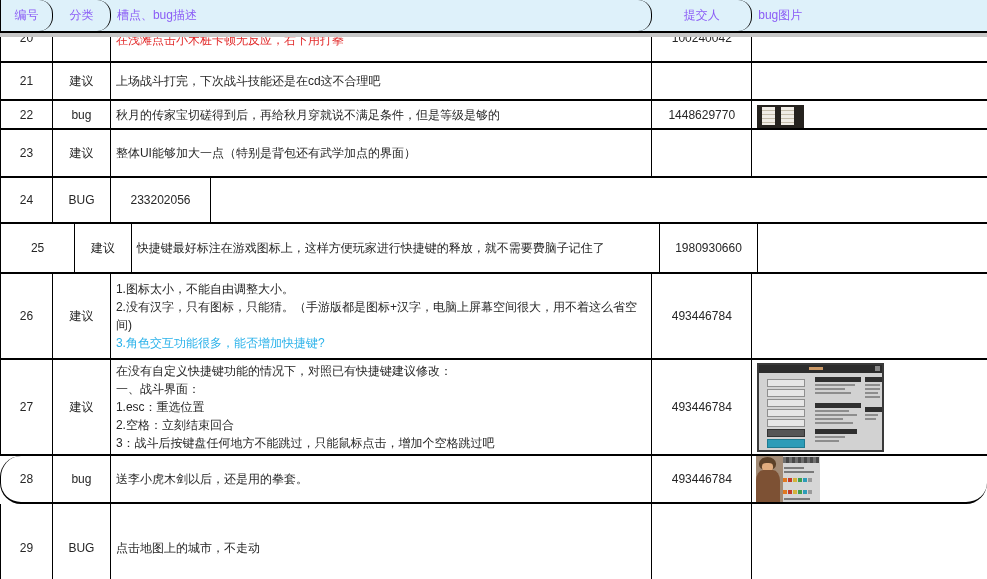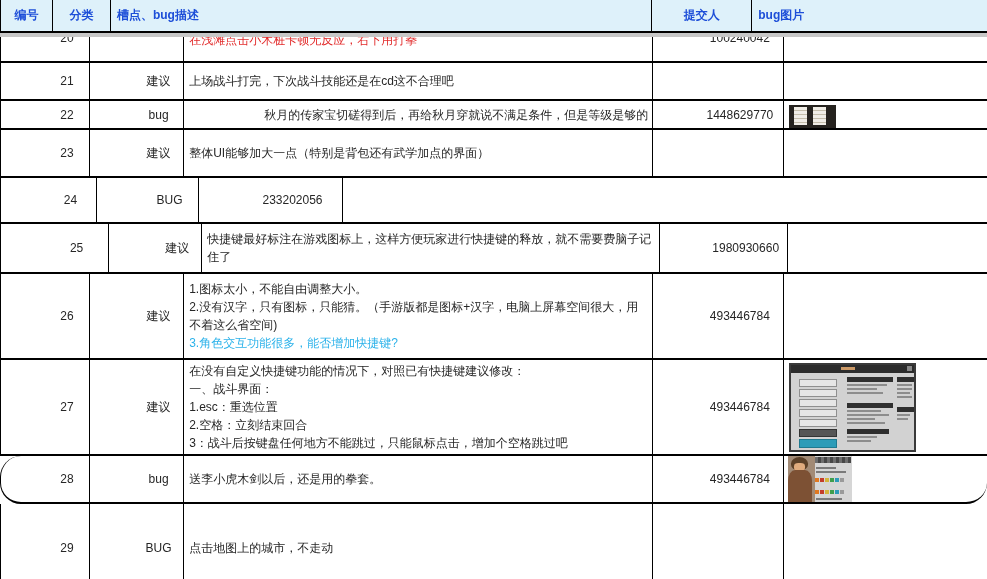--- a/index.html
+++ b/index.html
@@ -7,32 +7,32 @@
     --border:#000000; --accent-button:#2d9cb8;
   }
   html,body{margin:0;padding:0;background:#fff;}
   body{font-family:"Liberation Sans","DejaVu Sans",sans-serif;font-size:12px;color:#262626;}
   .sheet{position:relative;width:987px;height:579px;overflow:hidden;background:#fff;}
 
   
   .hrow{display:flex;height:33px;background:var(--header-bg);box-sizing:border-box;
         border-left:1px solid var(--border);border-bottom:2px solid var(--border);}
   .hcell{box-sizing:border-box;border-right:1px solid var(--border);display:flex;
-         align-items:center;justify-content:center;font-weight:700;color:#1d4ed8;}
+         align-items:center;justify-content:center;font-weight:400;color:#8b5cf6;border-radius:14px;}
   .hcell.left{justify-content:flex-start;padding-left:6px;}
   .hcell:last-child{border-right:none;}
   .freeze{height:4px;background:#c7c7c7;}
 
   
   .row{display:flex;box-sizing:border-box;background:#fff;overflow:hidden;
        border-left:1px solid var(--border);border-bottom:2px solid var(--border);}
   .cell{box-sizing:border-box;border-right:1px solid var(--border);display:flex;
         flex-direction:column;justify-content:center;overflow:hidden;}
   .cell span{display:block;}
-  .c-center{align-items:center;text-align:center;margin-left:44px;}
+  .c-center{align-items:center;text-align:center;}
   .desc{padding-left:5px;padding-right:4px;line-height:18px;}
   .imgcell{border-right:none;justify-content:flex-start;align-items:flex-start;
            padding:3px 0 0 5px;}
   .t-red{color:var(--red-text);}
   .t-blue{color:var(--blue-text);}
   
   .clip .cell{justify-content:flex-start;}
   .clip .cell span{margin-top:-6px;}
   .clip .desc .dline{margin-top:-6px;}
 
@@ -114,21 +114,21 @@
         </div>
         <div class="cell imgcell" style="width: 235px;"></div>
       </div>
       <div class="row" style="height: 29px;">
         <div class="cell c-center" style="width: 52px;">
           <span>22</span>
         </div>
         <div class="cell c-center" style="width: 58px;">
           <span>bug</span>
         </div>
-        <div class="cell desc" style="width: 542px; align-items: flex-end;">
+        <div class="cell desc" style="width: 542px;">
           <div class="dline">秋月的传家宝切磋得到后，再给秋月穿就说不满足条件，但是等级是够的</div>
         </div>
         <div class="cell c-center" style="width: 100px;">
           <span>1448629770</span>
         </div>
         <div class="cell imgcell" style="width: 235px;">
           <div class="thumb-dark">
             <div class="tt a"></div>
             <div class="tt b"></div>
           </div>

